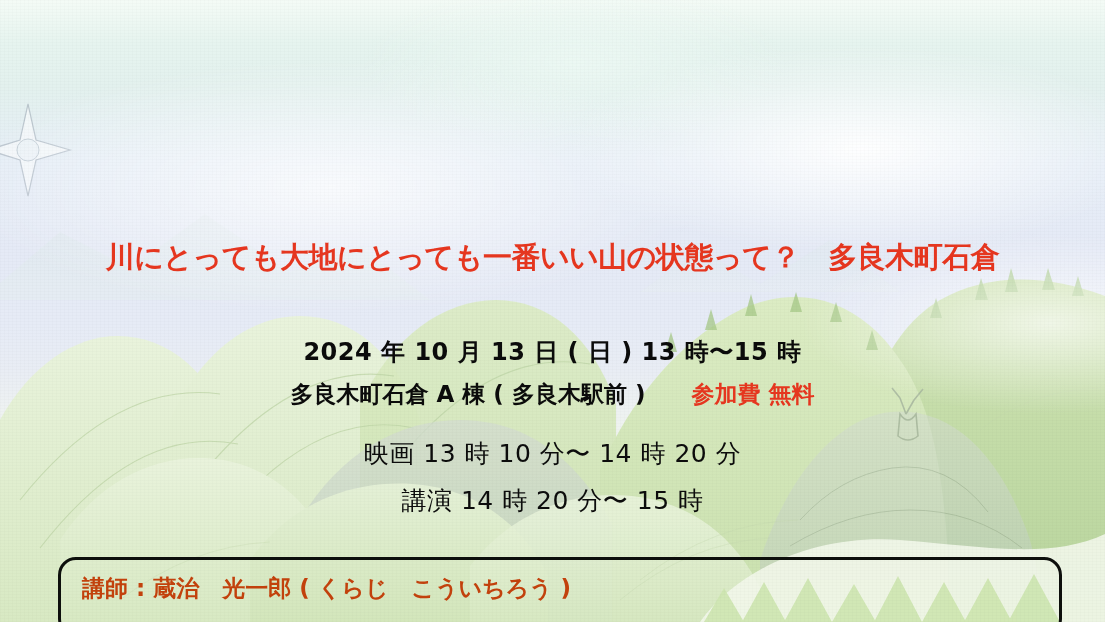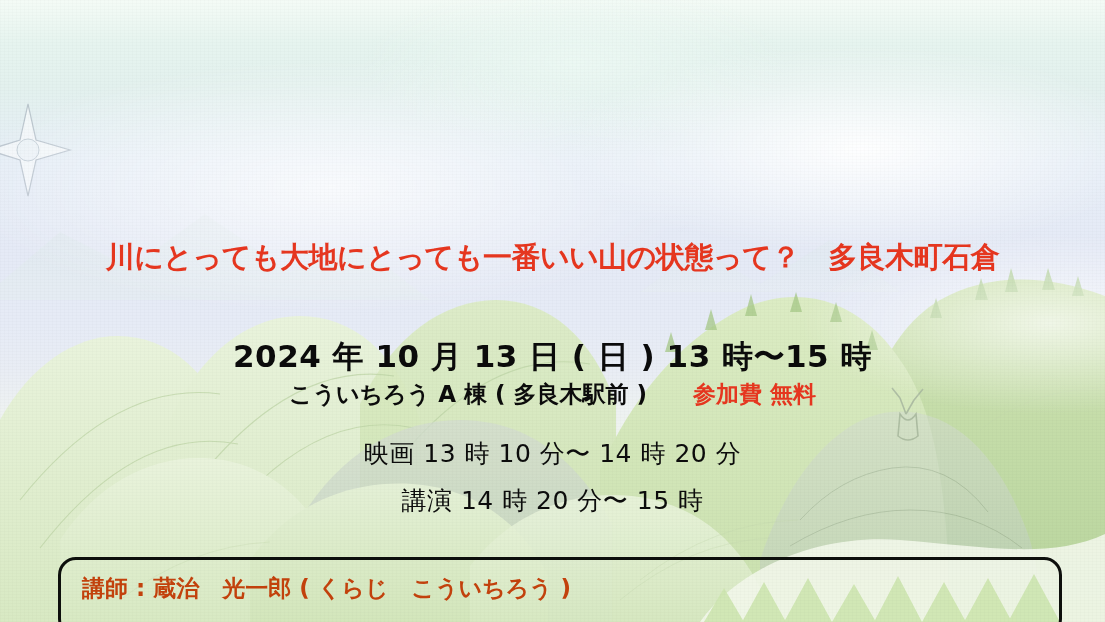--- a/index.html
+++ b/index.html
@@ -103,21 +103,21 @@
     font-weight: 700;
     letter-spacing: -0.5px;
     color: #e5361f;
   }
 
   #date-line {
     left: 0;
     right: 0;
     top: 336px;
     text-align: center;
-    font-size: 31px;
+    font-size: 24px;
     font-weight: 700;
     letter-spacing: .5px;
     color: #0b0b0b;
   }
 
   #venue-row {
     position: absolute;
     left: 0;
     right: 0;
     top: 379px;
@@ -299,21 +299,21 @@
   <div class="bg-layer" id="clouds"></div>
   <div class="bg-layer" id="grain"></div>
 
 
 
   <div class="txt" id="subtitle">川にとっても大地にとっても一番いい山の状態って？　多良木町石倉</div>
 
   <div class="txt" id="date-line">2024 年  10 月  13 日 ( 日 ) 13 時〜15 時</div>
 
   <div id="venue-row">
-    <span id="venue">こういちろう A 棟 ( 多良木駅前 )</span>
+    <span id="venue">多良木町石倉 A 棟 ( 多良木駅前 )</span>
     <span id="fee">参加費 無料</span>
   </div>
 
   <div id="schedule">
     <div class="sched-line">映画  13 時 10 分〜 14 時 20 分</div>
     <div class="sched-line">講演  14 時 20 分〜 15 時</div>
   </div>
 
   <div id="speaker-box"></div>
   <div id="speaker-name">講師 : 蔵治　光一郎 ( くらじ　こういちろう )</div>

